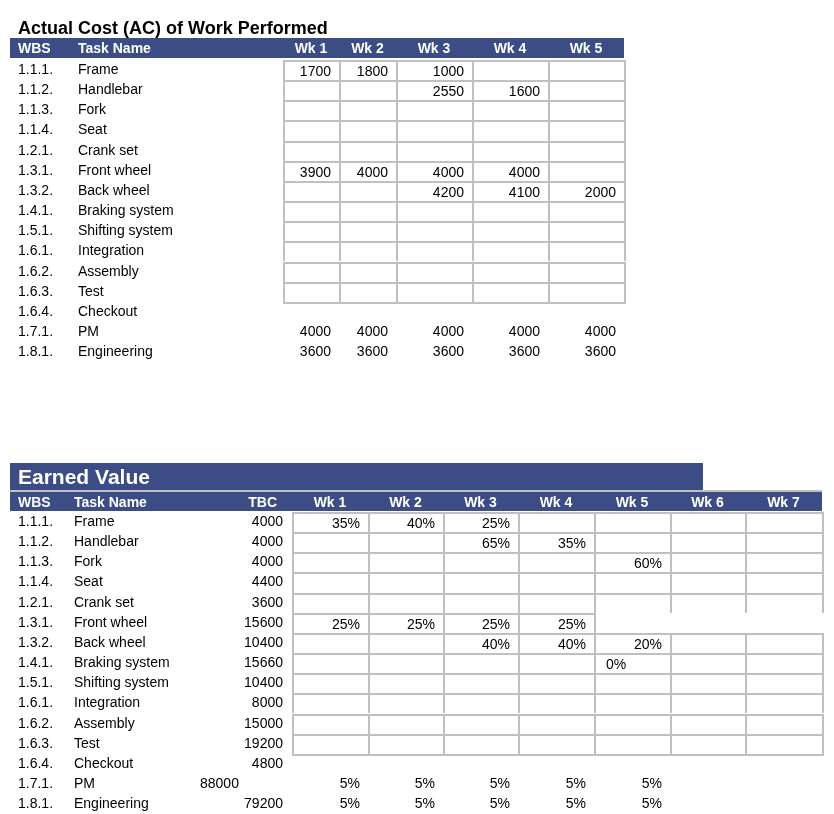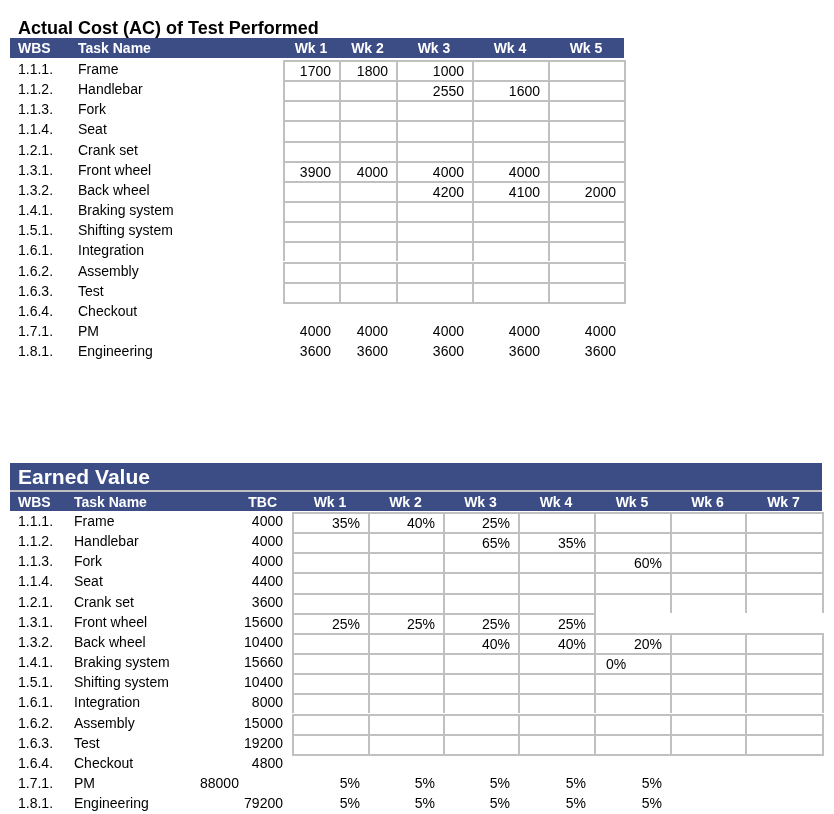--- a/index.html
+++ b/index.html
@@ -15,21 +15,21 @@
           font-size:14px; line-height:18px; text-align:right; padding-right:8px; white-space:nowrap; }
   .cell.last { border-right:2px solid #c0c0c0; }
   .cell.bottom { border-bottom:2px solid #c0c0c0; }
   .plain { position:absolute; font-size:14px; line-height:20px; text-align:right; white-space:nowrap; }
   .left-al { text-align:left; padding-left:10px; padding-right:0; }
 </style>
 </head>
 <body>
 
 <div id="root">
-    <div class="abs title-top">Actual Cost (AC) of Test Performed</div>
+    <div class="abs title-top">Actual Cost (AC) of Work Performed</div>
     <div class="abs hdr" style="left: 10px; top: 38px; width: 614px; height: 20px;">
       <span style="left: 8px;">WBS</span>
       <span style="left: 68px;">Task Name</span>
       <span style="left: 273px; width: 56px; text-align: center;">Wk 1</span>
       <span style="left: 329px; width: 57px; text-align: center;">Wk 2</span>
       <span style="left: 386px; width: 76px; text-align: center;">Wk 3</span>
       <span style="left: 462px; width: 76px; text-align: center;">Wk 4</span>
       <span style="left: 538px; width: 76px; text-align: center;">Wk 5</span>
     </div>
     <div class="abs row-text" style="left: 18px; top: 59px;">1.1.1.</div>
@@ -130,21 +130,21 @@
     <div class="plain" style="left: 396px; top: 320.95px; width: 68px;">4000</div>
     <div class="plain" style="left: 472px; top: 320.95px; width: 68px;">4000</div>
     <div class="plain" style="left: 548px; top: 320.95px; width: 68px;">4000</div>
     <div class="abs row-text" style="left: 18px; top: 341.1px;">1.8.1.</div>
     <div class="abs row-text" style="left: 78px; top: 341.1px;">Engineering</div>
     <div class="plain" style="left: 283px; top: 341.1px; width: 48px;">3600</div>
     <div class="plain" style="left: 339px; top: 341.1px; width: 49px;">3600</div>
     <div class="plain" style="left: 396px; top: 341.1px; width: 68px;">3600</div>
     <div class="plain" style="left: 472px; top: 341.1px; width: 68px;">3600</div>
     <div class="plain" style="left: 548px; top: 341.1px; width: 68px;">3600</div>
-    <div class="abs ev-title-bar" style="left: 10px; top: 463px; width: 812px; height: 27px;">
+    <div class="abs ev-title-bar" style="left: 10px; top: 463px; width: 693px; height: 27px;">
       <span style="position: absolute; left: 8px; top: 2px; line-height: 24px;">Earned Value</span>
     </div>
     <div class="abs" style="left: 10px; top: 490px; width: 812px; height: 2px; background: rgb(192, 192, 192);"></div>
     <div class="abs hdr" style="left: 10px; top: 492px; width: 812px; height: 19px;">
       <span style="left: 8px;">WBS</span>
       <span style="left: 64px;">Task Name</span>
       <span style="left: 200px; width: 67px; text-align: right;">TBC</span>
       <span style="left: 282px; width: 76px; text-align: center;">Wk 1</span>
       <span style="left: 358px; width: 75px; text-align: center;">Wk 2</span>
       <span style="left: 433px; width: 75px; text-align: center;">Wk 3</span>

